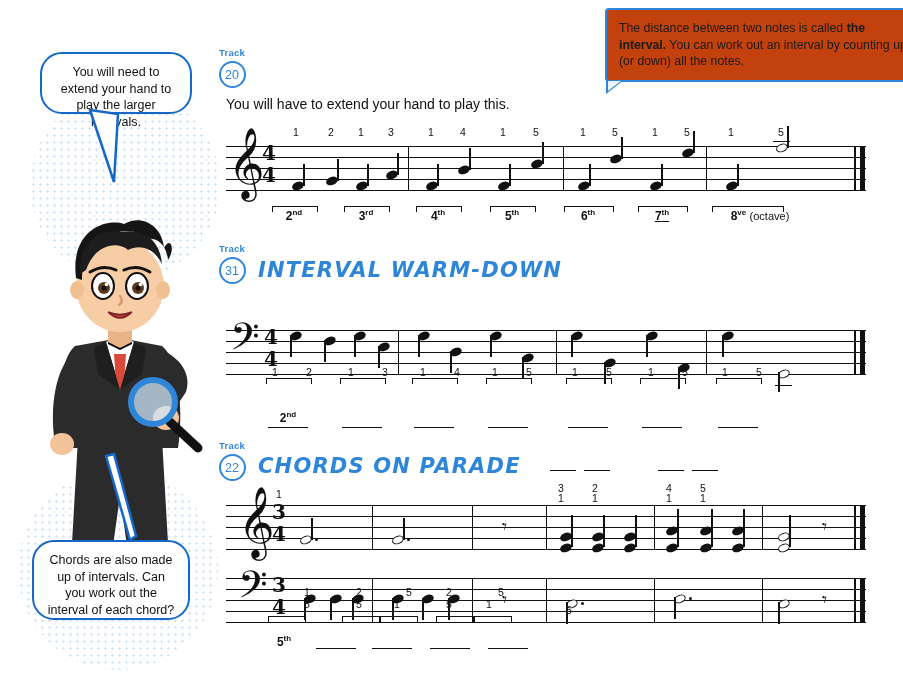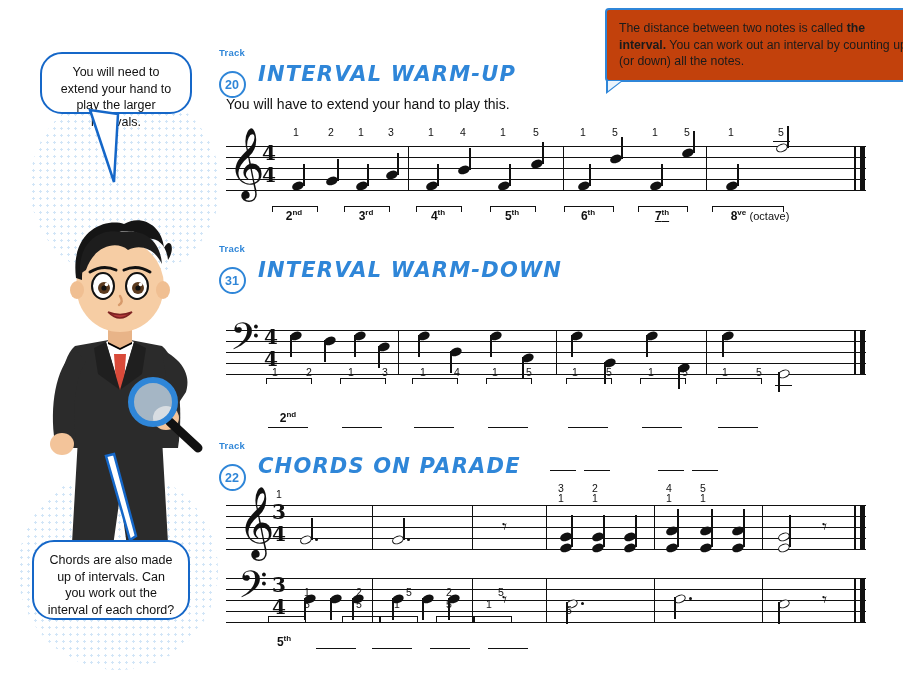--- a/index.html
+++ b/index.html
@@ -63,21 +63,21 @@
     border-left:13px solid #ebf4fc;
     border-bottom:10px solid transparent;
   }
 
   
   .track{position:absolute;text-align:center;color:#2f86d8;}
   .track .tlabel{font-size:9.5px;font-weight:bold;letter-spacing:.2px;}
   .track .circle{
     width:23px;height:23px;border:2px solid #2f86d8;border-radius:50%;
     display:flex;align-items:center;justify-content:center;
-    font-size:12.5px;font-weight:bold;margin:13px auto 0;
+    font-size:12.5px;font-weight:normal;margin:3px auto 0;
   }
   .heading{
     position:absolute;
     color:#2f86d8;
     font-family:"DejaVu Sans", sans-serif;
     font-weight:bold;
     font-style:italic;
     font-size:21px;
     letter-spacing:1.2px;
     white-space:nowrap;
@@ -201,21 +201,20 @@
   <div class="infobox">
     <span>The distance between two notes is called </span><b>the interval.</b><span> You can work out an interval by counting up (or down) all the notes.</span>
     <span class="tailbox"></span>
     <span class="tailbox-in"></span>
   </div>
 
   <div class="track" style="left:212px;top:47px;width:40px;">
     <div class="tlabel">Track</div>
     <div class="circle">20</div>
   </div>
-  <div class="heading" style="left:258px;top:62px;">INTERVAL WARM-UP</div>
   <div class="subtext" style="left:226px;top:96px;">You will have to extend your hand to play this.</div>
 
   <div class="stave" style="left:226px;top:146px;width:640px;height:56px;">
     <div class="line" style="top:0;width:640px;"></div>
     <div class="line" style="top:11px;width:640px;"></div>
     <div class="line" style="top:22px;width:640px;"></div>
     <div class="line" style="top:33px;width:640px;"></div>
     <div class="line" style="top:44px;width:640px;"></div>
     <div class="clef" style="left:2px;top:-14px;font-size:62px;">𝄞</div>
     <div class="ts" style="left:34px;top:-2px;width:18px;">4</div>

